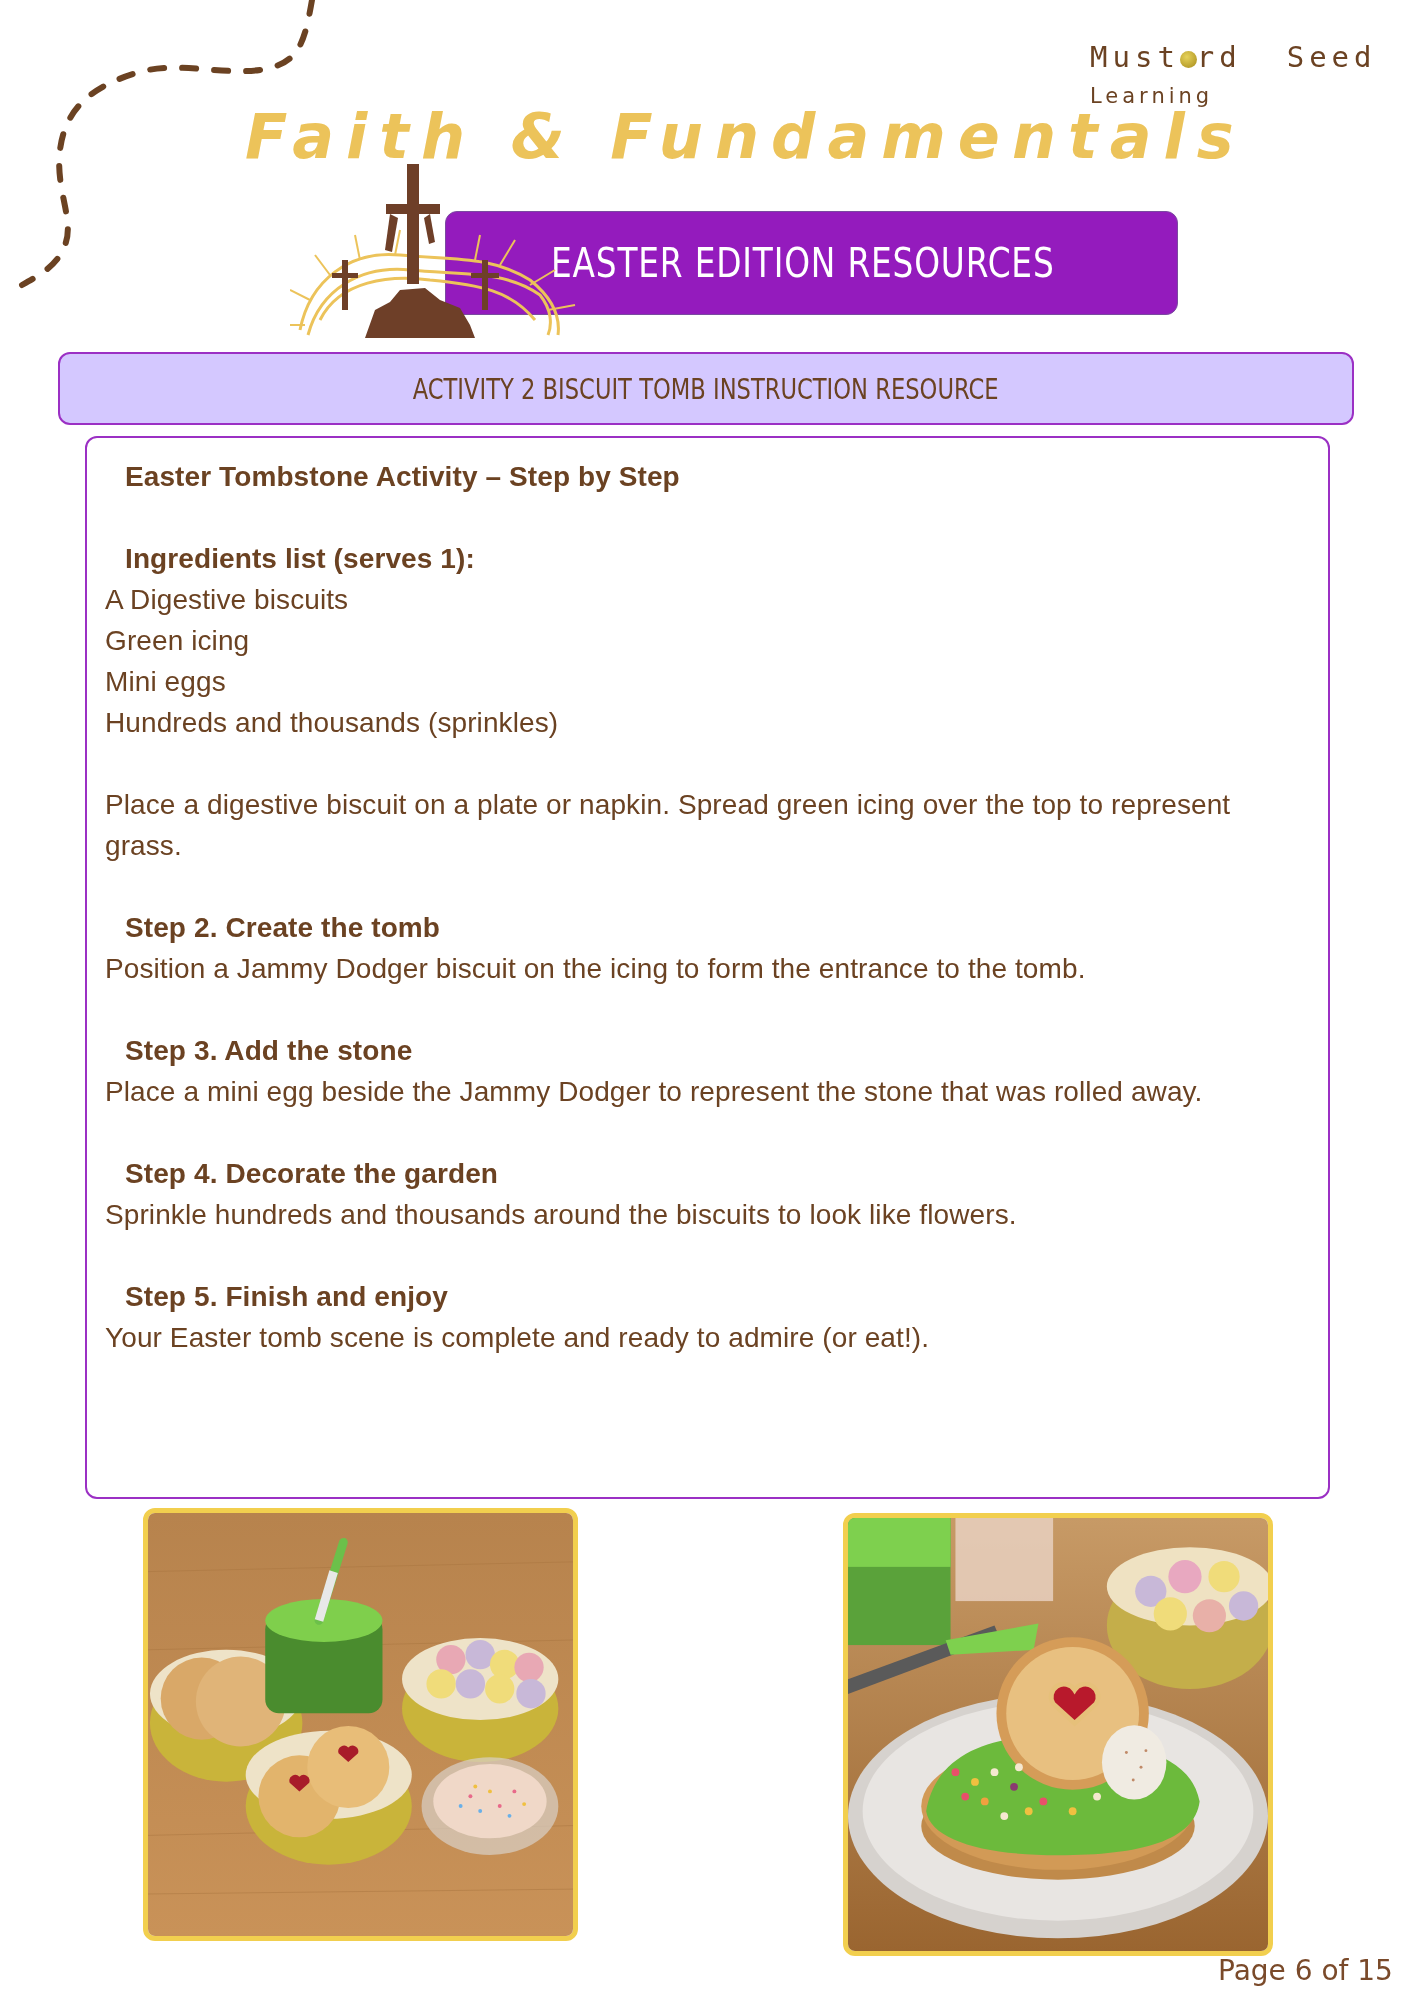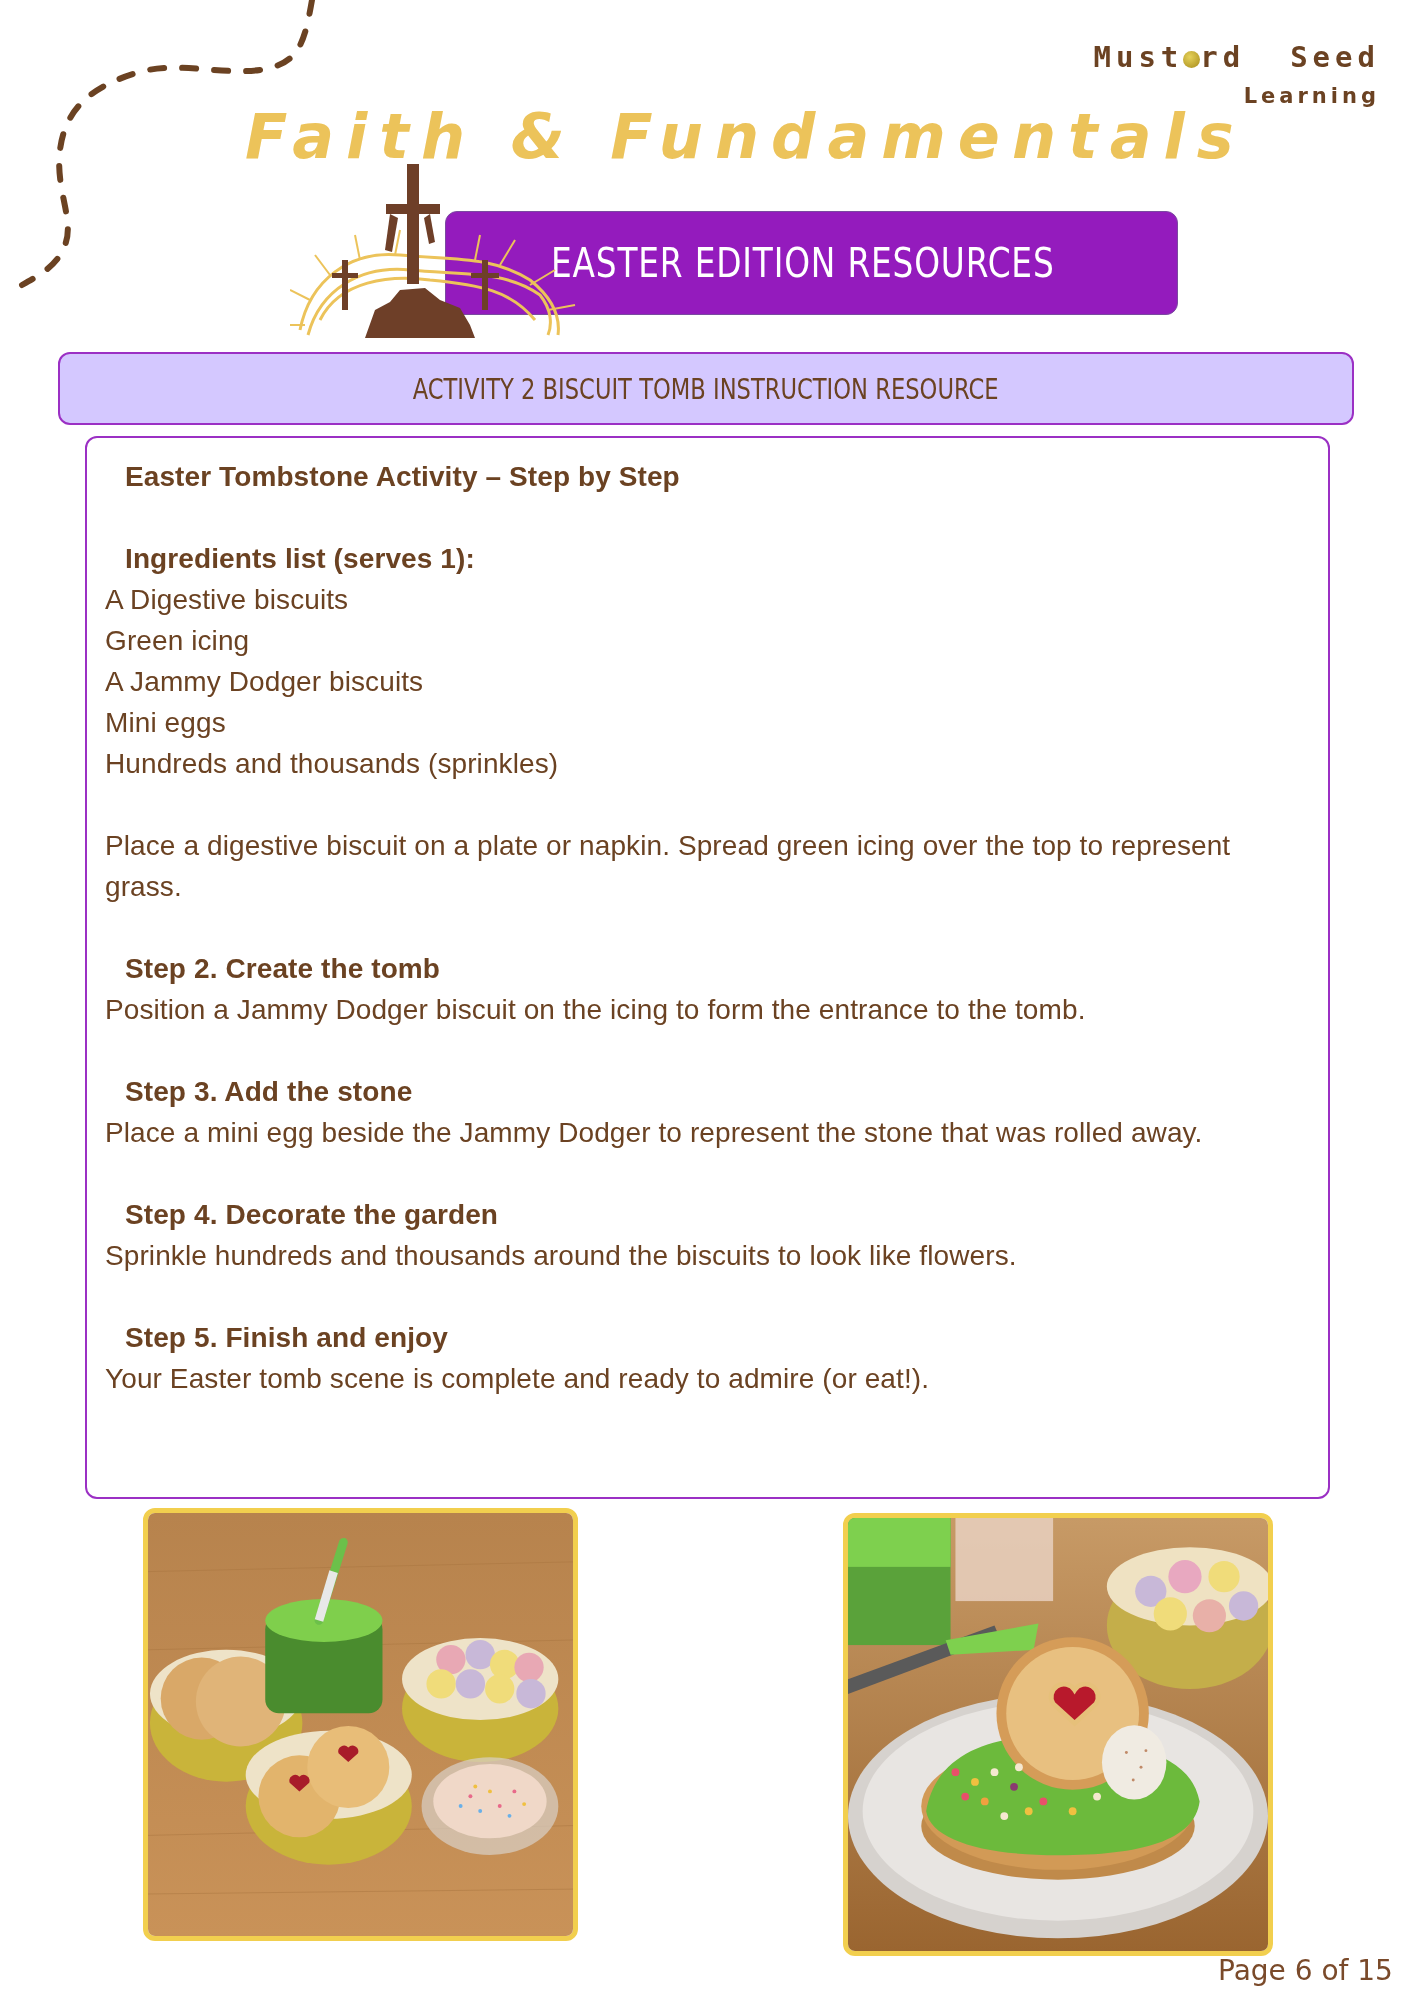--- a/index.html
+++ b/index.html
@@ -7,21 +7,21 @@
   body { position: relative; font-family: "Liberation Sans", sans-serif; color: #6b4222; }
 
   .dash-path { position: absolute; left: 0; top: 0; width: 330px; height: 300px; }
 
   .title {
     position: absolute; left: 245px; top: 100px; width: 920px;
     font-family: "DejaVu Sans", sans-serif; font-weight: bold; font-style: oblique;
     font-size: 62px; letter-spacing: 12px; color: #ecc35a; white-space: nowrap;
   }
 
-  .brand { position: absolute; left: 1090px; top: 40px; width: 290px; text-align: right; font-weight: bold; }
+  .brand { position: absolute; left: 1090px; top: 40px; width: 290px; text-align: left; }
   .brand-name {
     font-family: "DejaVu Sans Mono", monospace; font-size: 29px; letter-spacing: 5px;
     color: #6b4222; white-space: nowrap;
   }
   .brand-dot {
     display: inline-block; width: 17px; height: 17px; border-radius: 50%;
     background: radial-gradient(circle at 40% 35%, #e6d25a, #a68a1a);
     vertical-align: -1px;
   }
   .brand-sub {
@@ -127,21 +127,20 @@
 <div class="activity-banner">
   <span class="activity-text">ACTIVITY 2 BISCUIT TOMB INSTRUCTION RESOURCE</span>
 </div>
 
 <div class="content-box">
   <p class="b">Easter Tombstone Activity – Step by Step</p>
   <div class="gap"></div>
   <p class="b">Ingredients list (serves 1):</p>
   <p>A Digestive biscuits</p>
   <p>Green icing</p>
-  <p>A Jammy Dodger biscuits</p>
   <p>Mini eggs</p>
   <p>Hundreds and thousands (sprinkles)</p>
   <div class="gap"></div>
   <p style="width:1130px">Place a digestive biscuit on a plate or napkin. Spread green icing over the top to represent grass.</p>
   <div class="gap"></div>
   <p class="b">Step 2. Create the tomb</p>
   <p>Position a Jammy Dodger biscuit on the icing to form the entrance to the tomb.</p>
   <div class="gap"></div>
   <p class="b">Step 3. Add the stone</p>
   <p style="width:1160px">Place a mini egg beside the Jammy Dodger to represent the stone that was rolled away.</p>

